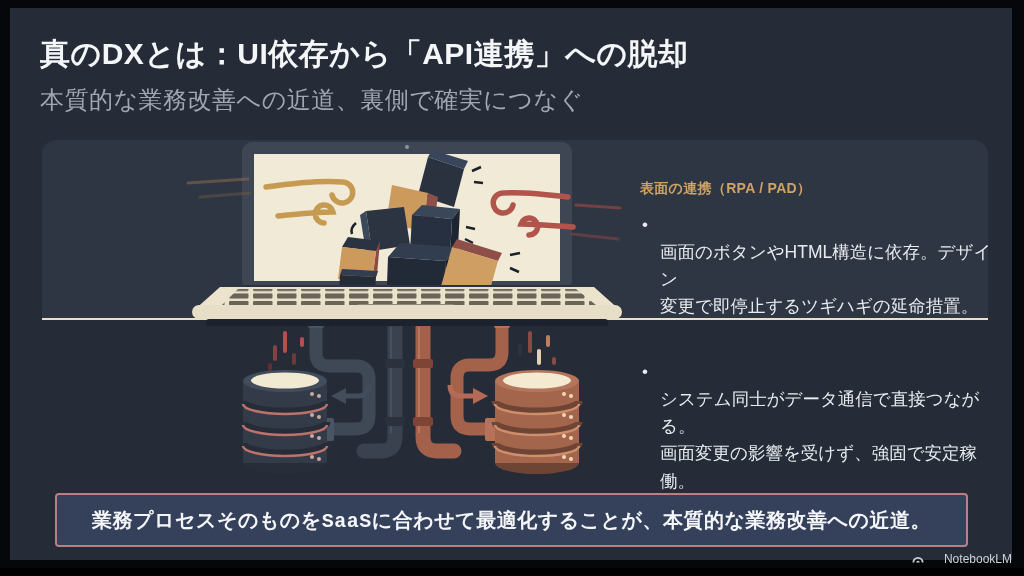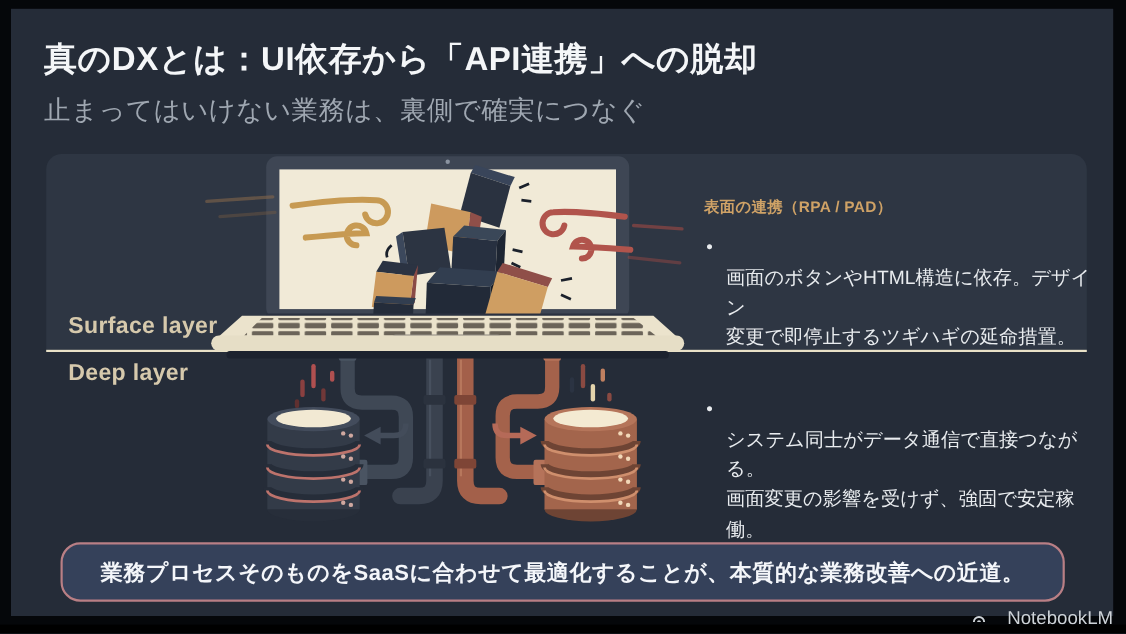--- a/index.html
+++ b/index.html
@@ -47,46 +47,44 @@
   .sec-bullet{
     position:relative;padding-left:20px;width:356px;
     font-size:17.5px;line-height:1.55;color:#e9ecef;
     white-space:pre-line;
   }
   .sec-bullet .dot{
     position:absolute;left:2px;top:0;color:#e9ecef;font-size:17px;
   }
   .banner{
     position:absolute;left:55px;top:493px;width:913px;height:54px;z-index:4;
-    background:#35415a;border:2.5px solid #b97f85;border-radius:18px;
-    display:flex;align-items:center;justify-content:center;
+    background:#35415a;border:2.5px solid #b97f85;border-radius:4px;
+    display:flex;align-items:center;justify-content:center;font-family:Liberation Mono, monospace;
   }
   .banner-text{
     font-size:20px;font-weight:700;color:#f4f6fa;letter-spacing:.5px;white-space:nowrap;
   }
   .watermark{
     position:absolute;right:12px;top:552px;z-index:5;
     display:flex;align-items:center;gap:19px;
-    font-size:17px;font-weight:500;color:#ced3d8;
+    font-size:12px;font-weight:500;color:#ced3d8;
   }
 </style>
 </head>
 <body>
 
 <div class="screen">
   <div class="slide"></div>
 
   <div class="title">真のDXとは：UI依存から「API連携」への脱却</div>
-  <div class="subtitle">止まってはいけない業務は、裏側で確実につなぐ</div>
+  <div class="subtitle">本質的な業務改善への近道、裏側で確実につなぐ</div>
 
   <div class="panel"></div>
   <div class="divider"></div>
 
-  <div class="layer-label surface-label">Surface layer</div>
-  <div class="layer-label deep-label">Deep layer</div>
 
   <svg class="illu" width="470" height="360" viewBox="0 0 470 360">
     <defs>
       <pattern id="keys" width="24" height="7.5" patternUnits="userSpaceOnUse">
         <rect x="1" y="1" width="19.5" height="5" rx="1.2" fill="#6b6459"></rect>
       </pattern>
     </defs>
 
     <g>
 

